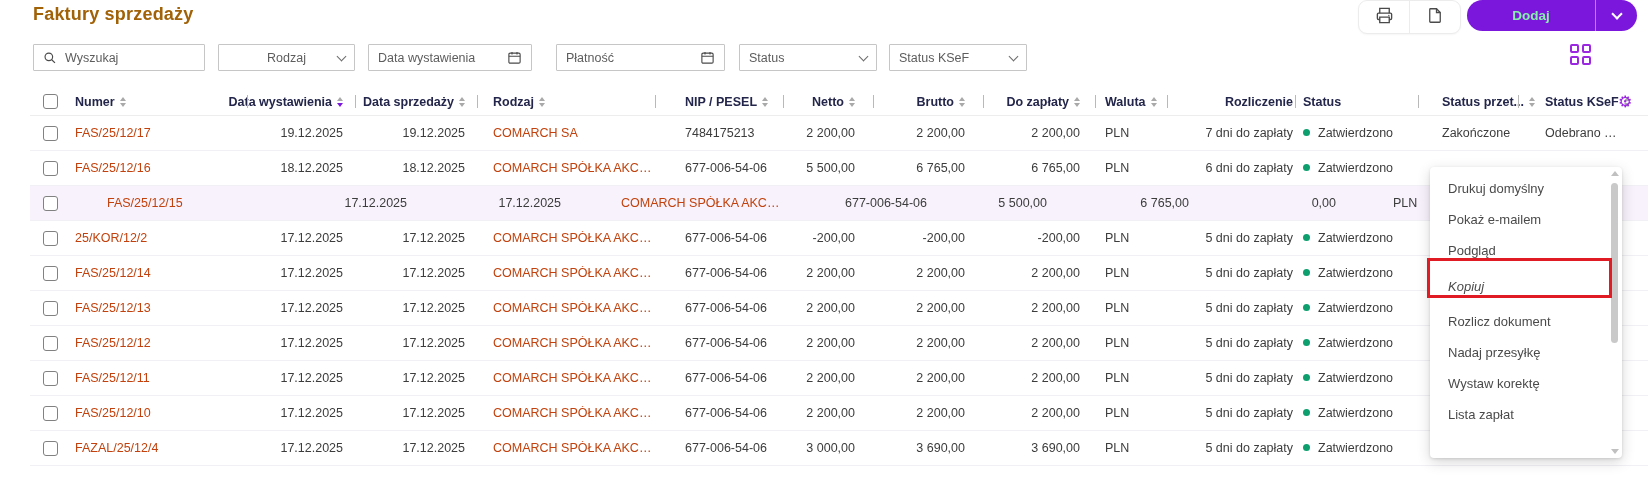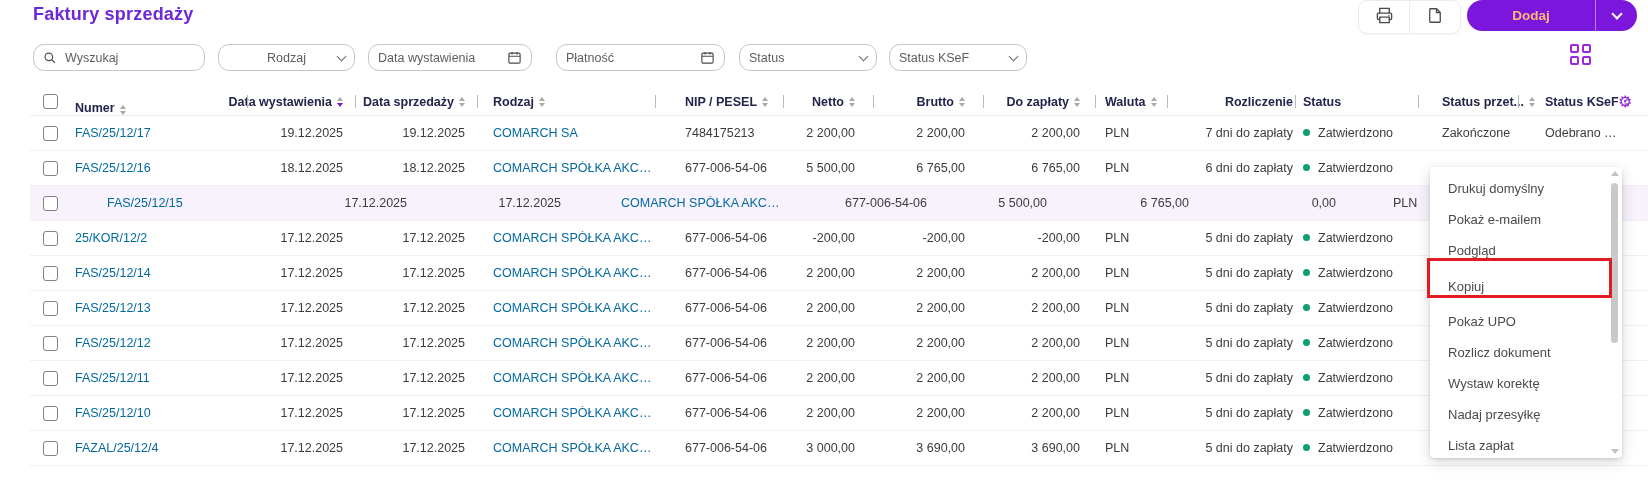--- a/index.html
+++ b/index.html
@@ -1,37 +1,37 @@
 <!DOCTYPE html>
 <html><head>
 <meta charset="utf-8">
 <style>
   * { margin:0; padding:0; box-sizing:border-box; }
   html,body { width:1648px; height:496px; background:#fff; overflow:hidden;
     font-family:"Liberation Sans", sans-serif; color:#3c3c3c; }
 
   
   .topbar { position:absolute; left:0; top:0; width:1648px; height:34px; }
-  .page-title { position:absolute; left:33px; top:4px; font-size:18px; font-weight:700; color:#6d28d9; letter-spacing:.2px; }
+  .page-title { position:absolute; left:33px; top:4px; font-size:18px; font-weight:700; color:#a16207; letter-spacing:.2px; }
   .icon-group { position:absolute; left:1358px; top:0; width:103px; height:34px; background:#fff;
     border:1px solid #ececec; border-radius:9px; display:flex; box-shadow:0 1px 2px rgba(0,0,0,.04); }
   .icon-btn { flex:1; display:flex; align-items:center; justify-content:center; cursor:pointer; }
   .icon-btn + .icon-btn { border-left:1px solid #ececec; }
   .icon-btn svg { stroke:#4a4a4a; }
   .add-split { position:absolute; left:1467px; top:0; height:31px; width:170px; background:#7b16dd;
-    border-radius:17px; display:flex; align-items:center; color:#fdba74; }
+    border-radius:17px; display:flex; align-items:center; color:#86efac; }
   .add-main { flex:1; text-align:center; font-size:13.5px; font-weight:700; cursor:pointer; }
   .add-caret { width:42px; height:100%; border-left:1px solid rgba(255,255,255,.45);
     display:flex; align-items:center; justify-content:center; cursor:pointer; }
   .chev { width:8px; height:8px; border-right:2px solid #fff; border-bottom:2px solid #fff;
     transform:rotate(45deg); margin-top:-4px; }
 
   
   .filters { position:absolute; left:0; top:44px; width:1648px; height:28px; }
-  .fbox { position:absolute; top:0; height:27px; border:1px solid #c6c6c6; border-radius:11px; background:#fff;
+  .fbox { position:absolute; top:0; height:27px; border:1px solid #c6c6c6; border-radius:1px; background:#fff;
     display:flex; align-items:center; font-size:12.5px; color:#5d5d5d; padding:0 9px; }
   .fbox .lbl { flex:1; white-space:nowrap; }
   .f-search { left:33px; width:172px; }
   .f-rodzaj { left:218px; width:137px;padding-left:48px; }
   .f-dwyst  { left:368px; width:164px; }
   .f-platnosc { left:556px; width:169px; }
   .f-status { left:739px; width:138px; }
   .f-ksef   { left:889px; width:138px; }
   .chev-g { width:7px; height:7px; border-right:1.6px solid #6c6c6c; border-bottom:1.6px solid #6c6c6c;
     transform:rotate(45deg); margin-top:-3px; }
@@ -49,34 +49,34 @@
   .th.sep::before { content:""; position:absolute; left:0; top:7px; height:13px; width:1px; background:#b9b9b9; }
   .th.a-right { justify-content:flex-end; }
   .sort { display:inline-flex; flex-direction:column; gap:2px; margin-left:5px; cursor:pointer; }
   .tri-up { width:0; height:0; border-left:3.5px solid transparent; border-right:3.5px solid transparent; border-bottom:4.5px solid #a9a9a9; }
   .tri-dn { width:0; height:0; border-left:3.5px solid transparent; border-right:3.5px solid transparent; border-top:4.5px solid #a9a9a9; }
   .tri-dn.active { border-top-color:#7b16dd; }
   .row { height:35px; border-bottom:1px solid #f1f0f4; font-size:12.5px; background:#fff; }
   .row.selected { background:#f8f2fc;gap:32px; }
   .td { white-space:nowrap; overflow:hidden; text-overflow:ellipsis; }
   .a-right { text-align:right; }
-  .c-numer { padding-left:5px;align-items:flex-end; }
+  .c-numer { padding-left:5px; }
   .c-data_wystawienia { padding-right:12px; }
   .c-data_sprzedazy { padding-right:12px; }
   .c-nabywca { padding-left:16px; }
   .c-nip { padding-left:30px; }
   .c-netto { padding-right:18px; }
   .c-brutto { padding-right:18px; }
   .c-do_zaplaty { padding-right:15px; }
   .c-waluta { padding-left:10px; }
   .c-rozliczenie { padding-right:2px; }
   .c-status { padding-left:8px; }
   .c-status_przet { padding-left:24px; }
   .c-status_ksef { padding-left:27px; }
-  .link { color:#0369a1; cursor:pointer; }
+  .link { color:#c2410c; cursor:pointer; }
   .green-text { color:#0e9f6e; }
   .dot { display:inline-block; width:7px; height:7px; border-radius:50%; margin-right:8px; vertical-align:1px; }
   .dot.green { background:#0e9f6e; }
   .dot.blue { background:#4456e3; }
   .cb { width:15px; height:15px; border:1.6px solid #818181; border-radius:3px; background:#fff;
     margin-left:13px; cursor:pointer; }
   .gear { color:#9b27e0; font-family:"DejaVu Sans", sans-serif; font-size:16px; cursor:pointer; line-height:1; }
   .kebab { color:#8d1fe0; font-weight:700; font-size:15px; letter-spacing:0; line-height:5px; cursor:pointer;
     display:flex; flex-direction:column; gap:3px; align-items:center; }
   .kebab i { width:4px; height:4px; background:#8d1fe0; border-radius:50%; }
@@ -468,25 +468,24 @@
         <div class="td"></div>
       </div>
     </div>
 </div>
 
 <div class="menu" id="menu">
   <div id="menu-items">
       <div class="menu-item">Drukuj domyślny</div>
       <div class="menu-item">Pokaż e-mailem</div>
       <div class="menu-item">Podgląd</div>
-      <div class="menu-item" style="height: 40px;">Kopiuj</div>
-      <div class="menu-item">Pokaż UPO</div>
+      <div class="menu-item" style="height: 40px; font-style: italic;">Kopiuj</div>
       <div class="menu-item">Rozlicz dokument</div>
+      <div class="menu-item">Nadaj przesyłkę</div>
       <div class="menu-item">Wystaw korektę</div>
-      <div class="menu-item">Nadaj przesyłkę</div>
       <div class="menu-item">Lista zapłat</div>
     </div>
   <div class="menu-scroll">
     <div class="arrow-up"></div>
     <div class="thumb"></div>
     <div class="arrow-dn"></div>
   </div>
 </div>
 <div class="red-box"></div>
 

